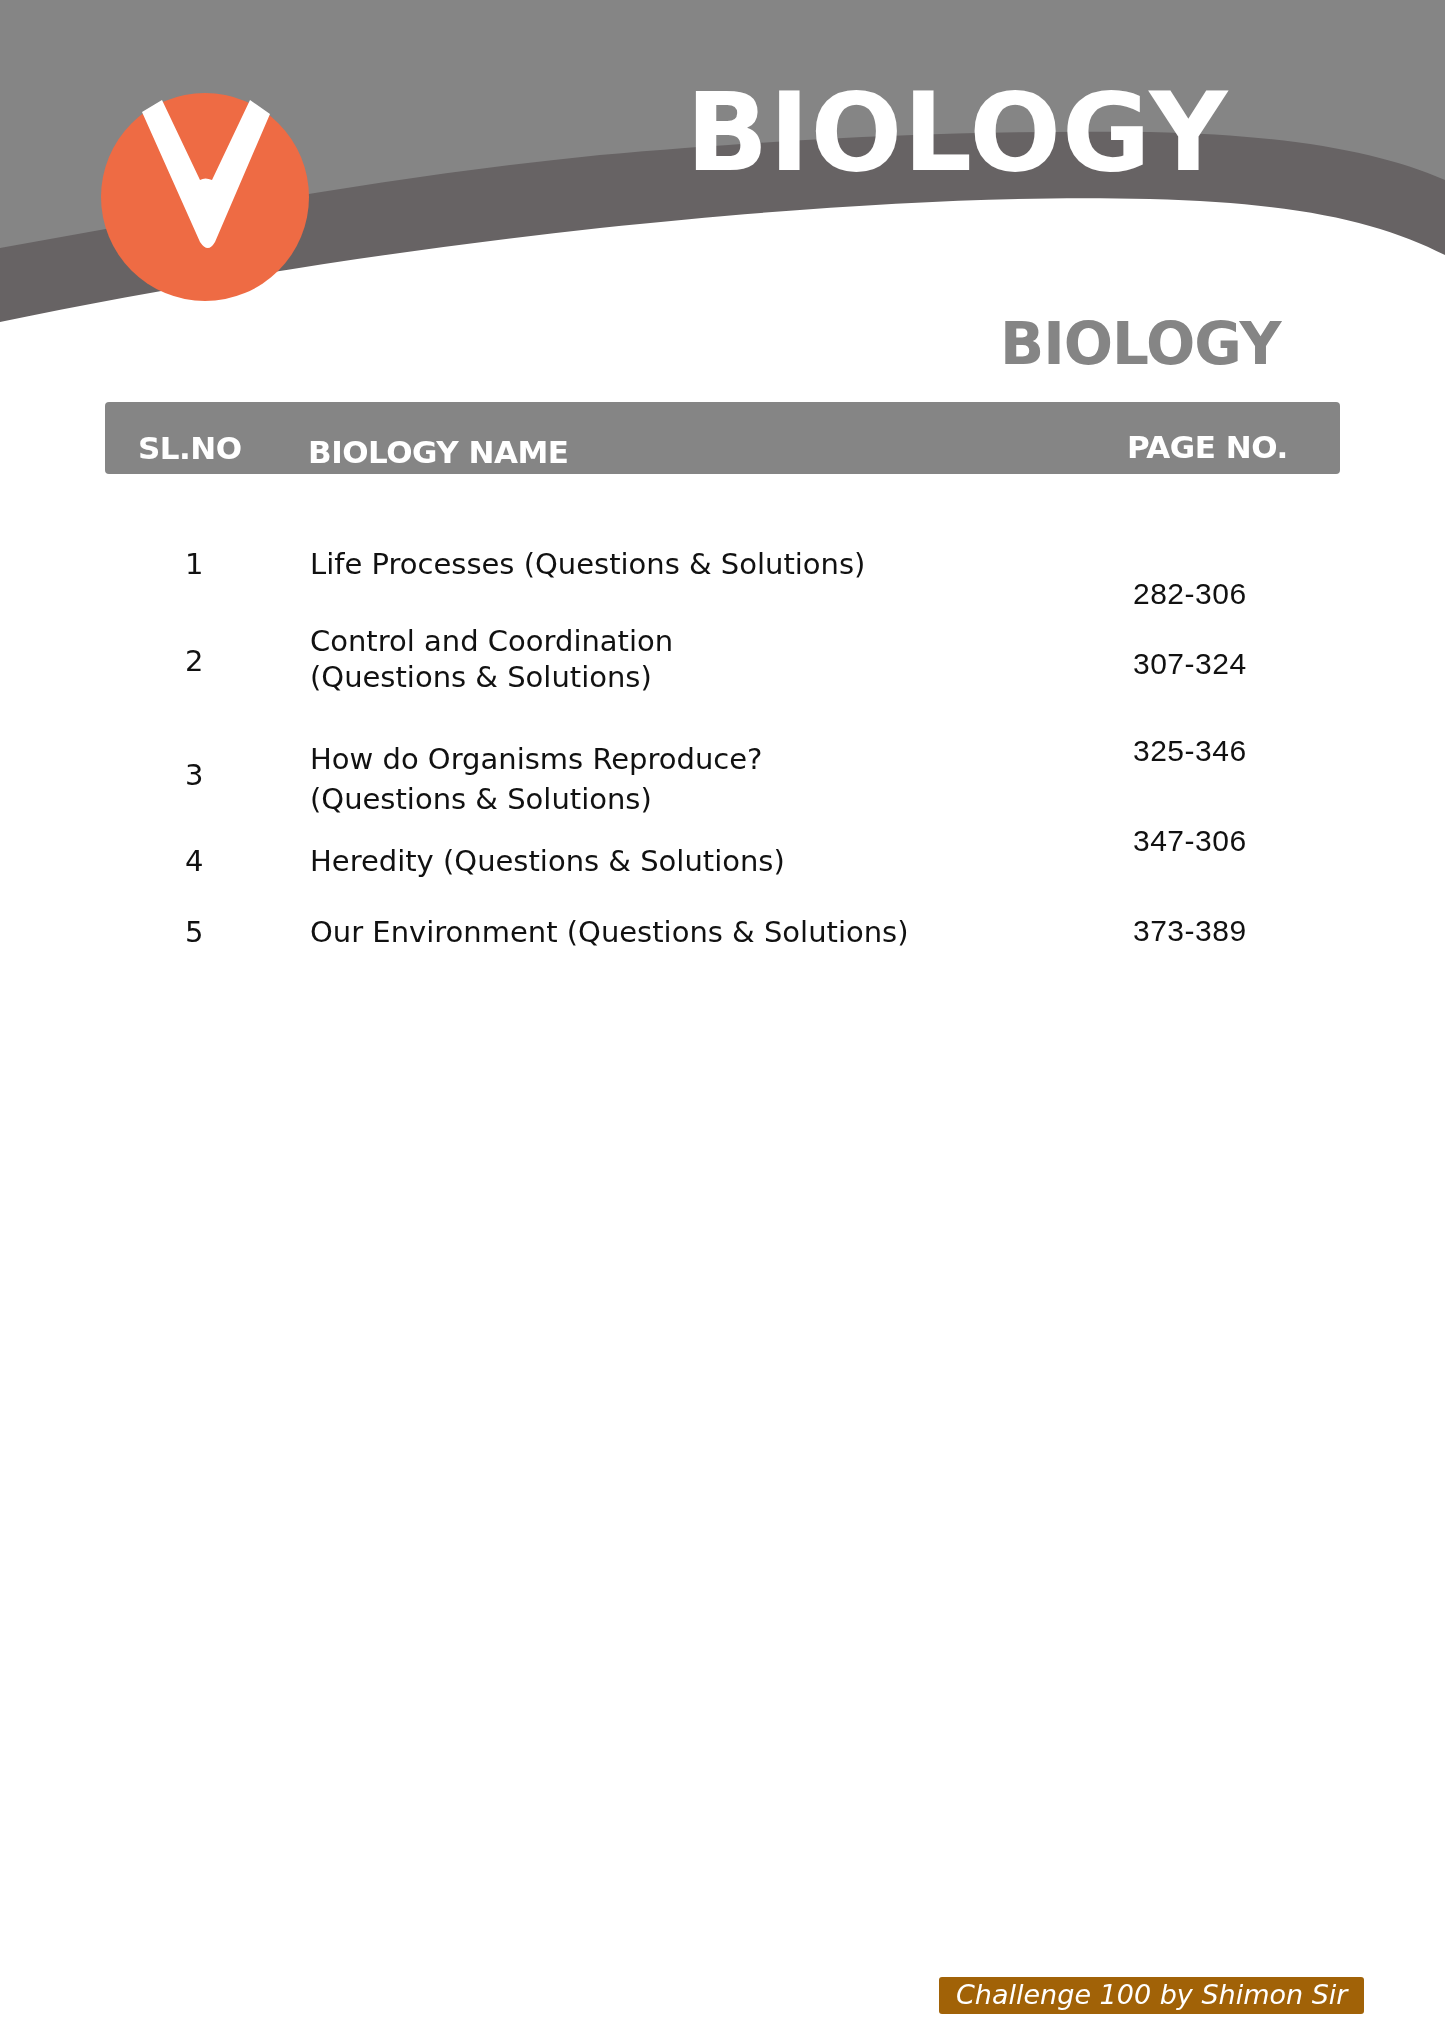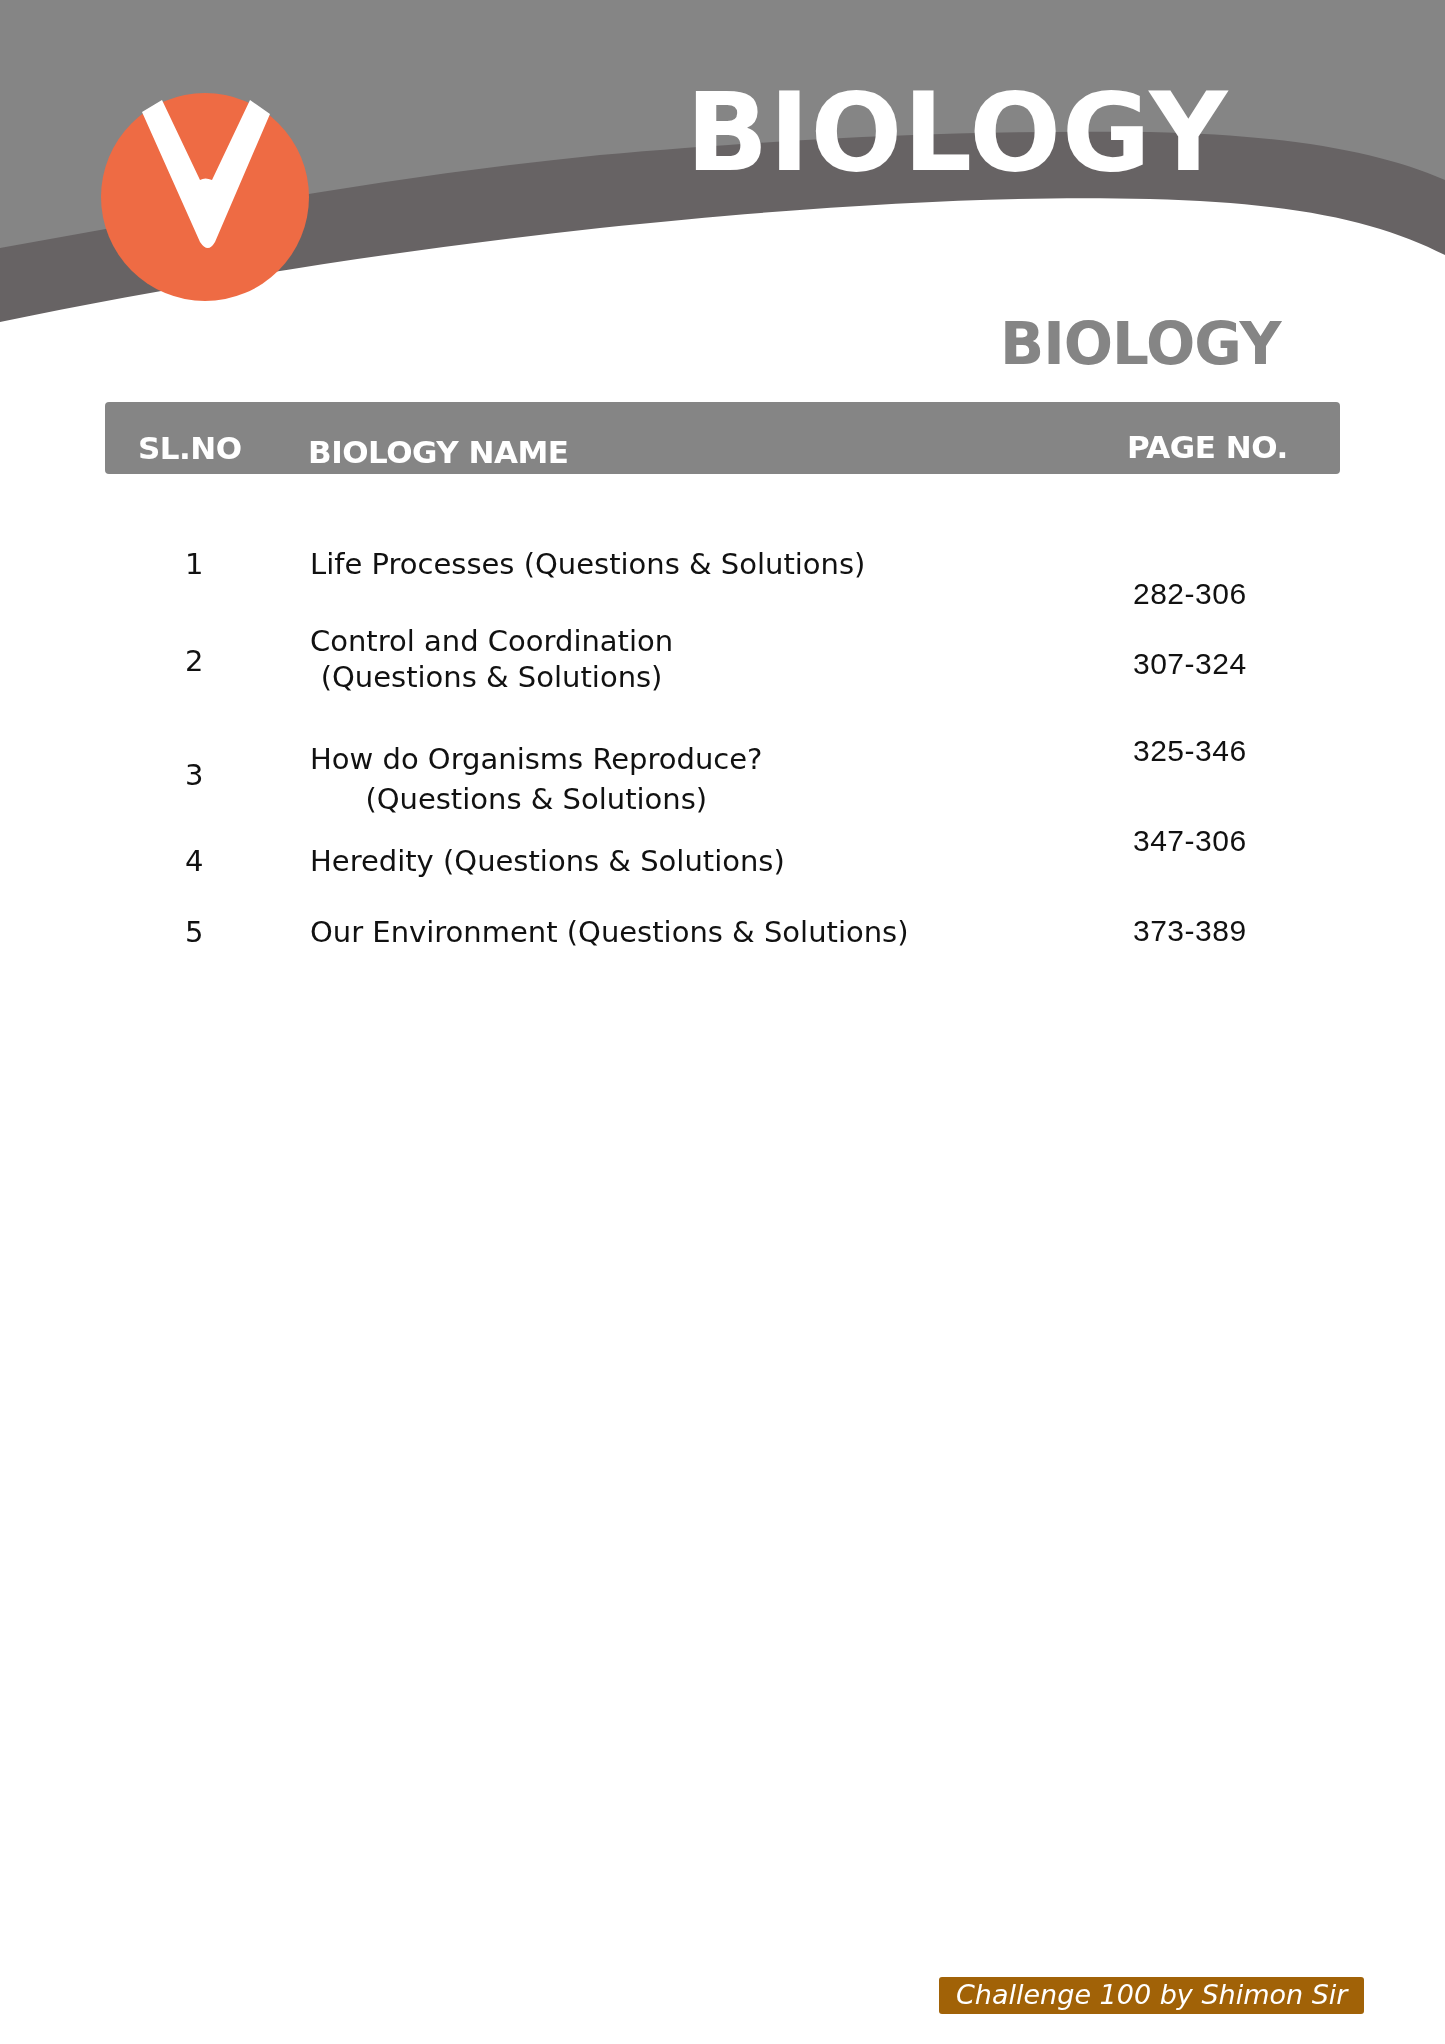--- a/index.html
+++ b/index.html
@@ -86,21 +86,21 @@
     }
     .row-title {
       position: absolute;
       left: 310px;
       font-family: "DejaVu Sans", sans-serif;
       font-size: 29px;
       line-height: 36px;
       color: #111111;
       white-space: nowrap;
     }
-    .row-title .l2 { display: block; text-align: center; }
+    .row-title .l2 { display: block; }
     .row-page {
       position: absolute;
       left: 1133px;
       font-family: "Liberation Sans", sans-serif;
       font-size: 30px;
       line-height: 36px;
       color: #111111;
       white-space: nowrap;
       letter-spacing: 0.5px;
     }

